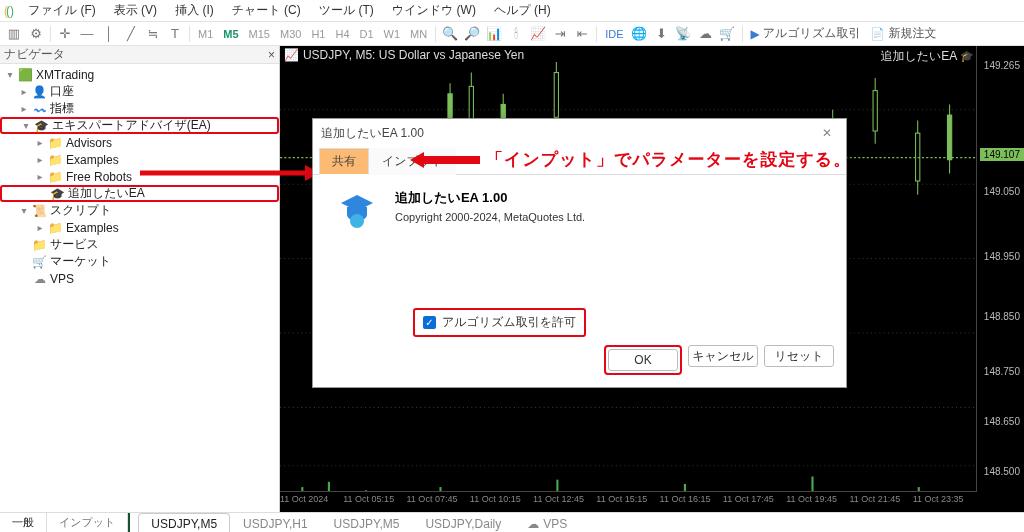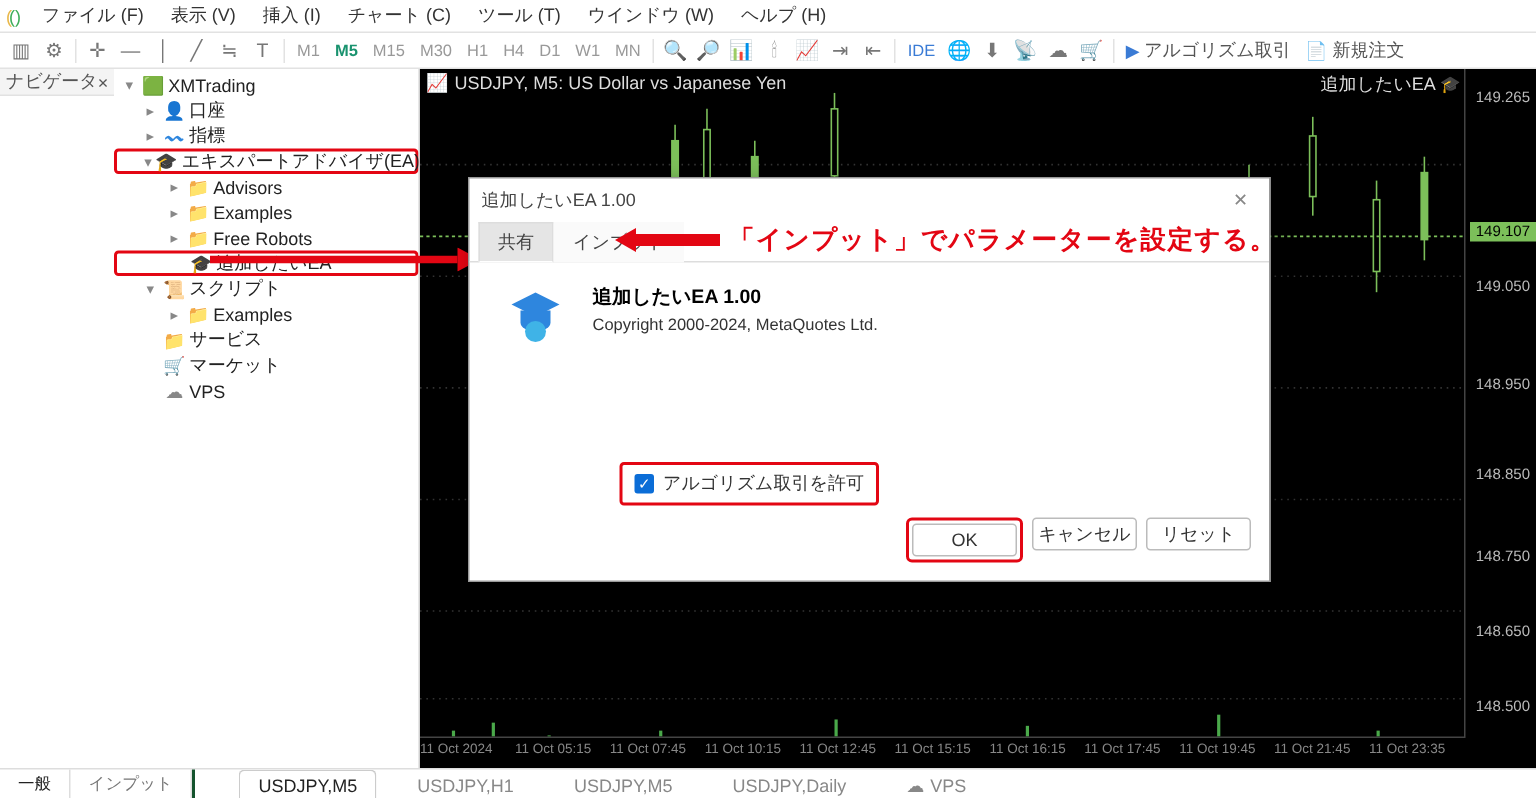--- a/index.html
+++ b/index.html
@@ -17,21 +17,21 @@
 .tf { padding: 2px 4px; color: #999; font-size: 11px; }
 .tf.active { color: #1a936f; font-weight: bold; }
 .ide-btn { color: #3a7bd5; padding: 2px 4px; font-size: 11px; }
 .link-btn { display: flex; align-items: center; gap: 3px; padding: 2px 4px; color: #555; font-size: 12px; }
 .link-btn .ico { font-size: 12px; }
 
 
 .main { display: flex; height: calc(100% - 22px - 24px - 20px); }
 
 
-.nav { width: 280px; border-right: 1px solid #d0d0d0; background: #fff; display: flex; flex-direction: row; }
+.nav { width: 280px; border-right: 1px solid #d0d0d0; background: #fff; display: flex; flex-direction: column; }
 .nav-hdr { display: flex; align-items: center; justify-content: space-between; height: 18px; background: #f4f4f4; border-bottom: 1px solid #e2e2e2; padding: 0 4px; font-size: 11px; color: #555; }
 .tree { flex: 1; padding: 2px 0; overflow: hidden; }
 .t-node { display: flex; align-items: center; height: 17px; padding-left: 4px; gap: 3px; white-space: nowrap; }
 .t-node .expand { width: 12px; text-align: center; color: #888; font-size: 10px; }
 .t-ico { width: 14px; display: inline-flex; justify-content: center; }
 .t-label { color: #222; font-size: 12px; }
 .indent1 { padding-left: 18px; }
 .indent2 { padding-left: 34px; }
 .folder { color: #e9b84a; }
 .hl-red { border: 2px solid #e30613; border-radius: 3px; }
@@ -47,21 +47,21 @@
 .time-axis { position: absolute; bottom: 0; left: 0; right: 48px; height: 21px; background: #000; border-top: 1px solid #444; display: flex; }
 .time-tick { flex: 1; color: #888; font-size: 9px; padding-top: 2px; text-align: left; white-space: nowrap; overflow: hidden; }
 
 
 .dialog { position: absolute; left: 312px; top: 118px; width: 535px; height: 270px; background: #fff; border: 1px solid #999; box-shadow: 4px 4px 12px rgba(0,0,0,.35); z-index: 10; }
 .dlg-title { display: flex; align-items: center; height: 28px; padding: 0 8px; }
 .dlg-title-text { flex: 1; color: #444; font-size: 12px; }
 .dlg-close { color: #888; padding: 2px 6px; }
 .tabs { display: flex; border-bottom: 1px solid #ddd; padding-left: 6px; }
 .tab { padding: 4px 12px; border: 1px solid transparent; border-bottom: none; font-size: 12px; color: #444; position: relative; top: 1px; background: #fafafa; }
-.tab.active { background: #e5e5e5; border-color: #ddd; border-bottom: 1px solid #fff; text-align: right; }
+.tab.active { background: #fdba74; border-color: #ddd; border-bottom: 1px solid #fff; text-align: right; }
 .dlg-body { padding: 14px 0 0 20px; display: flex; gap: 14px; }
 .ea-icon { width: 48px; height: 48px; display: flex; align-items: flex-start; justify-content: center; }
 .ea-text-title { font-weight: bold; font-size: 13px; margin-bottom: 4px; }
 .ea-text-copy { font-size: 11px; color: #333; }
 .dlg-check-wrap { position: absolute; left: 100px; bottom: 50px; border: 2px solid #e30613; border-radius: 3px; padding: 4px 8px; }
 .dlg-check { display: flex; align-items: center; gap: 6px; font-size: 12px; color: #333; }
 .chk { width: 13px; height: 13px; background: #0b6dd7; border-radius: 2px; display: flex; align-items: center; justify-content: center; color: #fff; font-size: 10px; }
 .dlg-btns { position: absolute; right: 12px; bottom: 12px; display: flex; gap: 6px; margin-top: 15px; }
 .dlg-btn { min-width: 70px; height: 22px; border: 1px solid #bbb; border-radius: 3px; background: #fff; display: flex; align-items: center; justify-content: center; font-size: 12px; color: #333; }
 .hl-ok { border: 2px solid #e30613; border-radius: 4px; padding: 2px; }
@@ -70,21 +70,21 @@
 .annot { position: absolute; left: 410px; top: 148px; z-index: 20; display: flex; align-items: center; }
 .arrow-svg { margin-right: 6px; }
 .annot-text { color: #e30613; font-weight: bold; font-size: 17px; letter-spacing: 1px; }
 .arrow2 { position: absolute; left: 140px; top: 165px; z-index: 5; }
 
 
 .btm { position: absolute; bottom: 0; left: 0; right: 0; height: 20px; background: #fff; border-top: 1px solid #ddd; display: flex; }
 .btm-left { display: flex; border-right: 2px solid #14532d; }
 .btm-tab { padding: 2px 12px; color: #777; font-size: 11px; border-right: 1px solid #ddd; }
 .btm-tab.active { color: #222; }
-.btm-right { flex: 1; display: flex; padding-left: 29px; gap: 14px; }
+.btm-right { flex: 1; display: flex; padding-left: 8px; gap: 0; }
 .sym-tab { padding: 2px 12px 0; font-size: 11px; color: #888; border: 1px solid transparent; border-bottom: none; display: flex; align-items: center; gap: 4px; }
 .sym-tab.active { color: #222; border-color: #ccc; background: #fff; border-radius: 4px 4px 0 0; }
 </style>
 </head>
 <body>
 
 <div class="menubar">
   <span class="mt-logo">
     <svg width="14" height="14">
         <rect width="14" height="14" fill="#fff"></rect>

